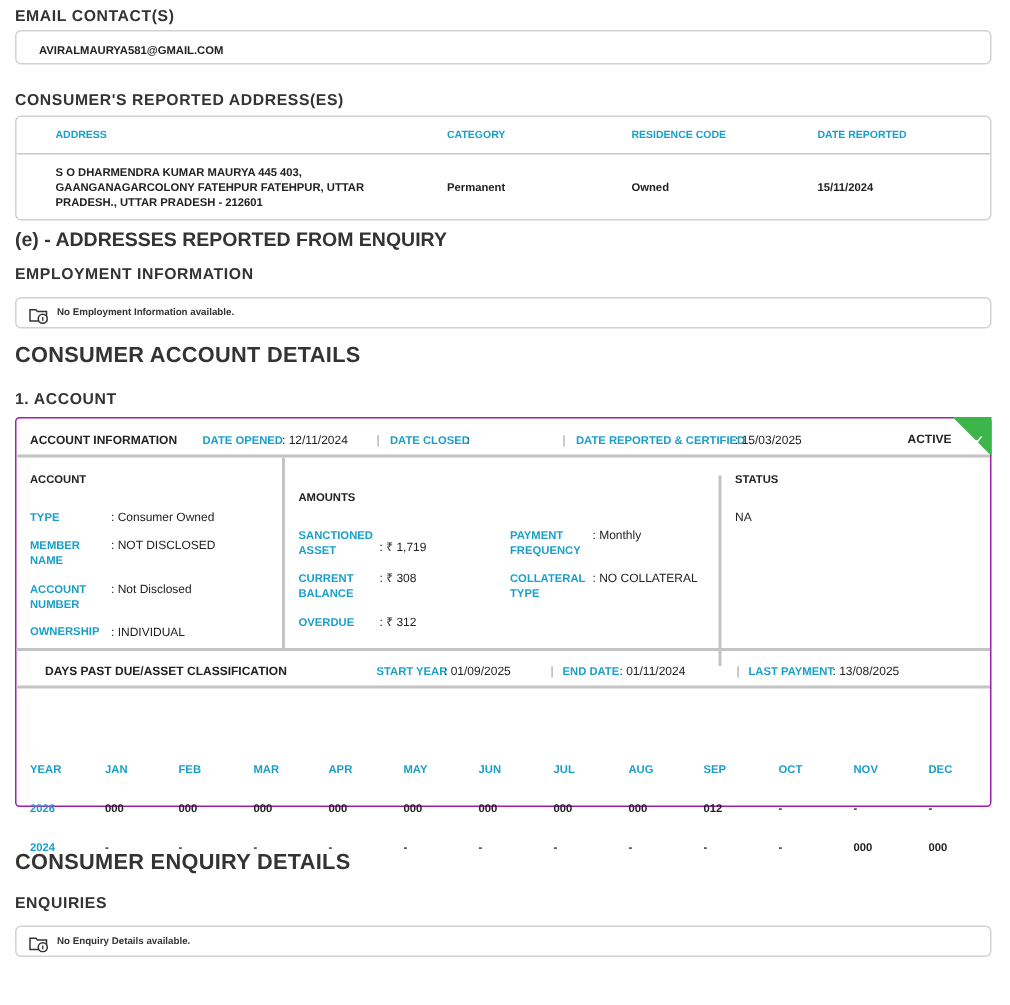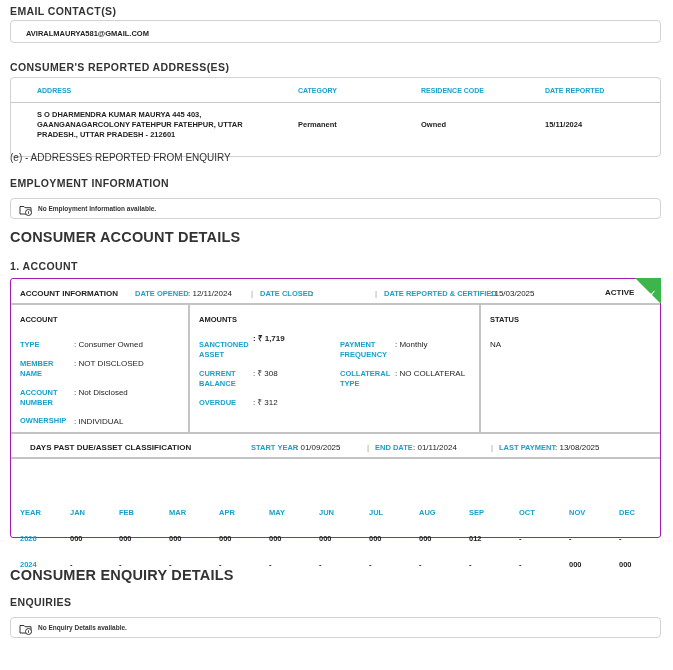--- a/index.html
+++ b/index.html
@@ -12,44 +12,44 @@
   .lbl { font-size: 7.5px; font-weight: bold; color: #1a9fc9; line-height: 10px; }
   .val { font-size: 8px; color: #222; line-height: 10px; }
 
   .box { position: absolute; border: 1px solid #d2d2d2; border-radius: 4px; background: #fff; }
 
   
   #email-box { left: 10px; top: 20px; width: 651px; height: 23px; text-decoration: underline; }
   #email-box .txt { position: absolute; left: 15px; top: 8px; font-size: 7.5px; font-weight: bold; color: #222; }
 
   
-  #addr-box { left: 10px; top: 77px; width: 651px; height: 80px; text-decoration: underline; }
+  #addr-box { left: 10px; top: 77px; width: 651px; height: 70px; text-decoration: underline; }
   #addr-box .hdr-row { position: absolute; left: 0; top: 0; width: 100%; height: 25px; border-bottom: 1px solid #c8c8c8; }
   #addr-box .hdr { position: absolute; top: 9px; font-size: 7px; font-weight: bold; color: #1a9fc9; }
   #addr-box .cell { position: absolute; font-size: 7.5px; color: #222; font-weight: bold; line-height: 10px; }
 
-  .note { font-size: 10px; color: #333; }
+  .note { font-size: 13px; color: #333; font-weight: bold; }
 
   .empty-box { left: 10px; width: 651px; height: 21px; }
   .empty-box .ico { position: absolute; left: 8px; top: 5px; width: 14px; height: 12px; }
   .empty-box .txt { position: absolute; left: 27px; top: 6px; font-size: 6.5px; font-weight: bold; color: #333; }
 
   
   #acct { position: absolute; left: 10px; top: 278px; width: 651px; height: 260px; border: 1px solid #a21caf; border-radius: 3px; background: #fff; }
   #acct .info-bar { position: absolute; left: 0; top: 0; width: 100%; height: 26px; border-bottom: 2px solid #c4c4c4; font-size: 8px; }
   #acct .info-bar span { position: absolute; top: 10px; }
   #acct .title { font-weight: bold; color: #222; font-size: 8px; }
   #acct .sep { color: #999; font-size: 8px; }
   #acct .ribbon { position: absolute; right: -1px; top: -1px; width: 0; height: 0; border-top: 26px solid #3cb54a; border-left: 26px solid transparent; }
   #acct .ribbon-check { position: absolute; right: 4px; top: 3px; color: #fff; font-size: 8px; font-weight: bold; }
 
   .col { position: absolute; top: 26px; height: 127px; }
   .col-head { position: absolute; top: 10px; font-size: 7.5px; font-weight: bold; color: #222; }
   #col-account { left: 0; width: 179px; border-right: 2px solid #c4c4c4; }
-  #col-amounts { left: 179px; width: 291px; border-right: 2px solid #c4c4c4; }
+  #col-amounts { left: 179px; width: 291px; border-right: 2px solid #c4c4c4; margin-top: 12px; }
   #col-status { left: 470px; width: 179px; }
 
   .dpd-bar { position: absolute; left: 0; top: 153px; width: 100%; height: 27px; border-top: 2px solid #c4c4c4; border-bottom: 2px solid #c4c4c4; font-size: 8px; }
   .dpd-bar span { position: absolute; top: 9px; }
 
   .grid-cell { position: absolute; font-size: 8px; margin-top: 40px; }
   .grid-head { font-weight: bold; color: #1a9fc9; font-size: 7.5px; }
   .grid-year { font-weight: bold; color: #1a9fc9; font-size: 7.5px; }
   .grid-val { font-weight: bold; color: #222; font-size: 7.5px; }
 </style>
@@ -133,21 +133,21 @@
     <div class="abs val" style="left:63px; top:112px;">: <span>INDIVIDUAL</span></div>
   </div>
 
   <div class="col" id="col-amounts">
     <div class="col-head" style="left:9px;">AMOUNTS</div>
 
     <div class="abs lbl" style="left:9px; top:35px;">
       <div>SANCTIONED</div>
       <div>ASSET</div>
     </div>
-    <div class="abs val" style="left:63px; top:29px;font-weight:bold;">: <span>₹ 1,719</span></div>
+    <div class="abs val" style="left:63px; top:43px;">: <span>₹ 1,719</span></div>
 
     <div class="abs lbl" style="left:9px; top:64px;">
       <div>CURRENT</div>
       <div>BALANCE</div>
     </div>
     <div class="abs val" style="left:63px; top:64px;">: <span>₹ 308</span></div>
 
     <div class="abs lbl" style="left:9px; top:93px;">OVERDUE</div>
     <div class="abs val" style="left:63px; top:93px;">: <span>₹ 312</span></div>
 

